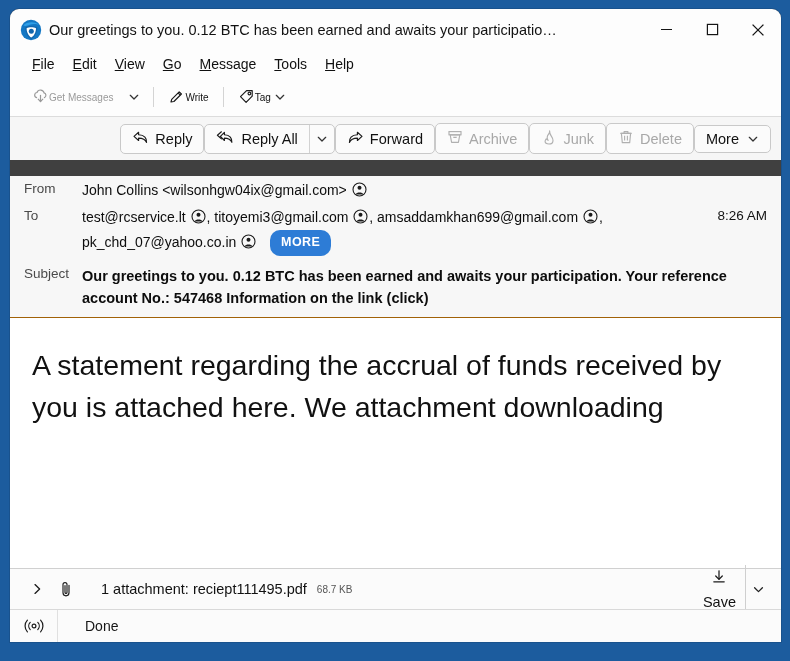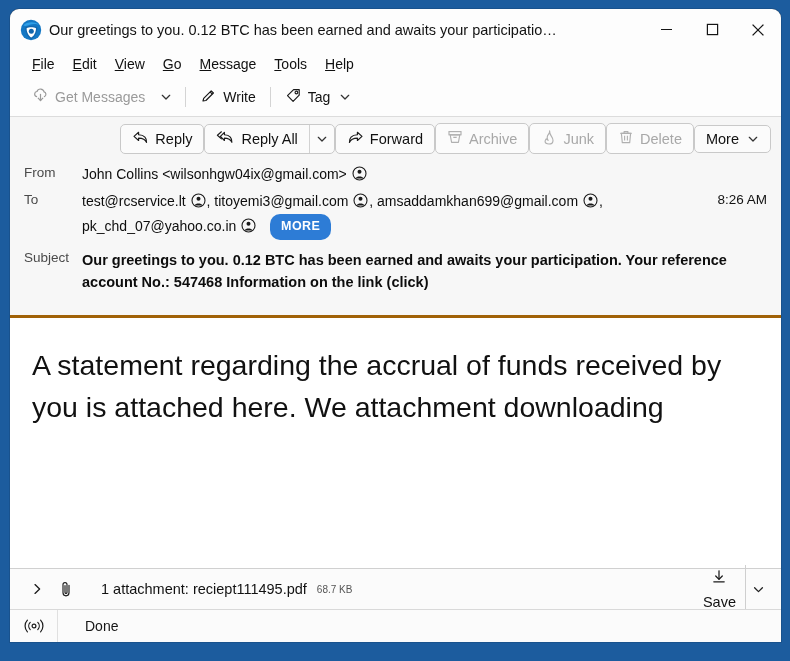--- a/index.html
+++ b/index.html
@@ -94,22 +94,22 @@
   #maintoolbar {
     position: relative;
     height: 39px; min-height: 39px;
     display: flex; align-items: center;
     background: #fdfdfd;
     padding-left: 14px;
     border-bottom: 1px solid #dcdcdc;
     z-index: 3;
   }
   .tb-btn {
-    display: flex; align-items: center; gap: 6px;
-    font-size: 14px; color: #111;
+    display: flex; align-items: center; 
+    font-size: 10px; color: #111;
     padding: 4px 8px; border-radius: 4px;
     cursor: default; white-space: nowrap;
   }
   .tb-btn.disabled { color: #9a9a9a; }
   .tb-sep {
     width: 1px; height: 20px;
     background: #d4d4d4;
     margin: 0 6px;
   }
   .tb-chev {
@@ -144,23 +144,24 @@
     display: flex; align-items: center; justify-content: center;
     width: 25px;
     border-left: 1px solid #d2d2d2;
     cursor: default;
   }
 
   
   #headers {
     position: relative;
     background: #f7f7f7;
-    padding: 0 0 22px 0;
-    border-bottom: 3px solid #a16207;
+    padding: 0 0 8px 0;
+    border-bottom: 1px solid #a16207;
     z-index: 2;
+    margin-top: 16px;
   }
   .hdr-row { display: flex; padding: 4px 14px 0 14px; }
   .hdr-label {
     font-size: 13.5px;
     color: #4a4a4a;
     width: 58px;
     min-width: 58px;
     text-align: left;
     padding-top: 1px;
   }

